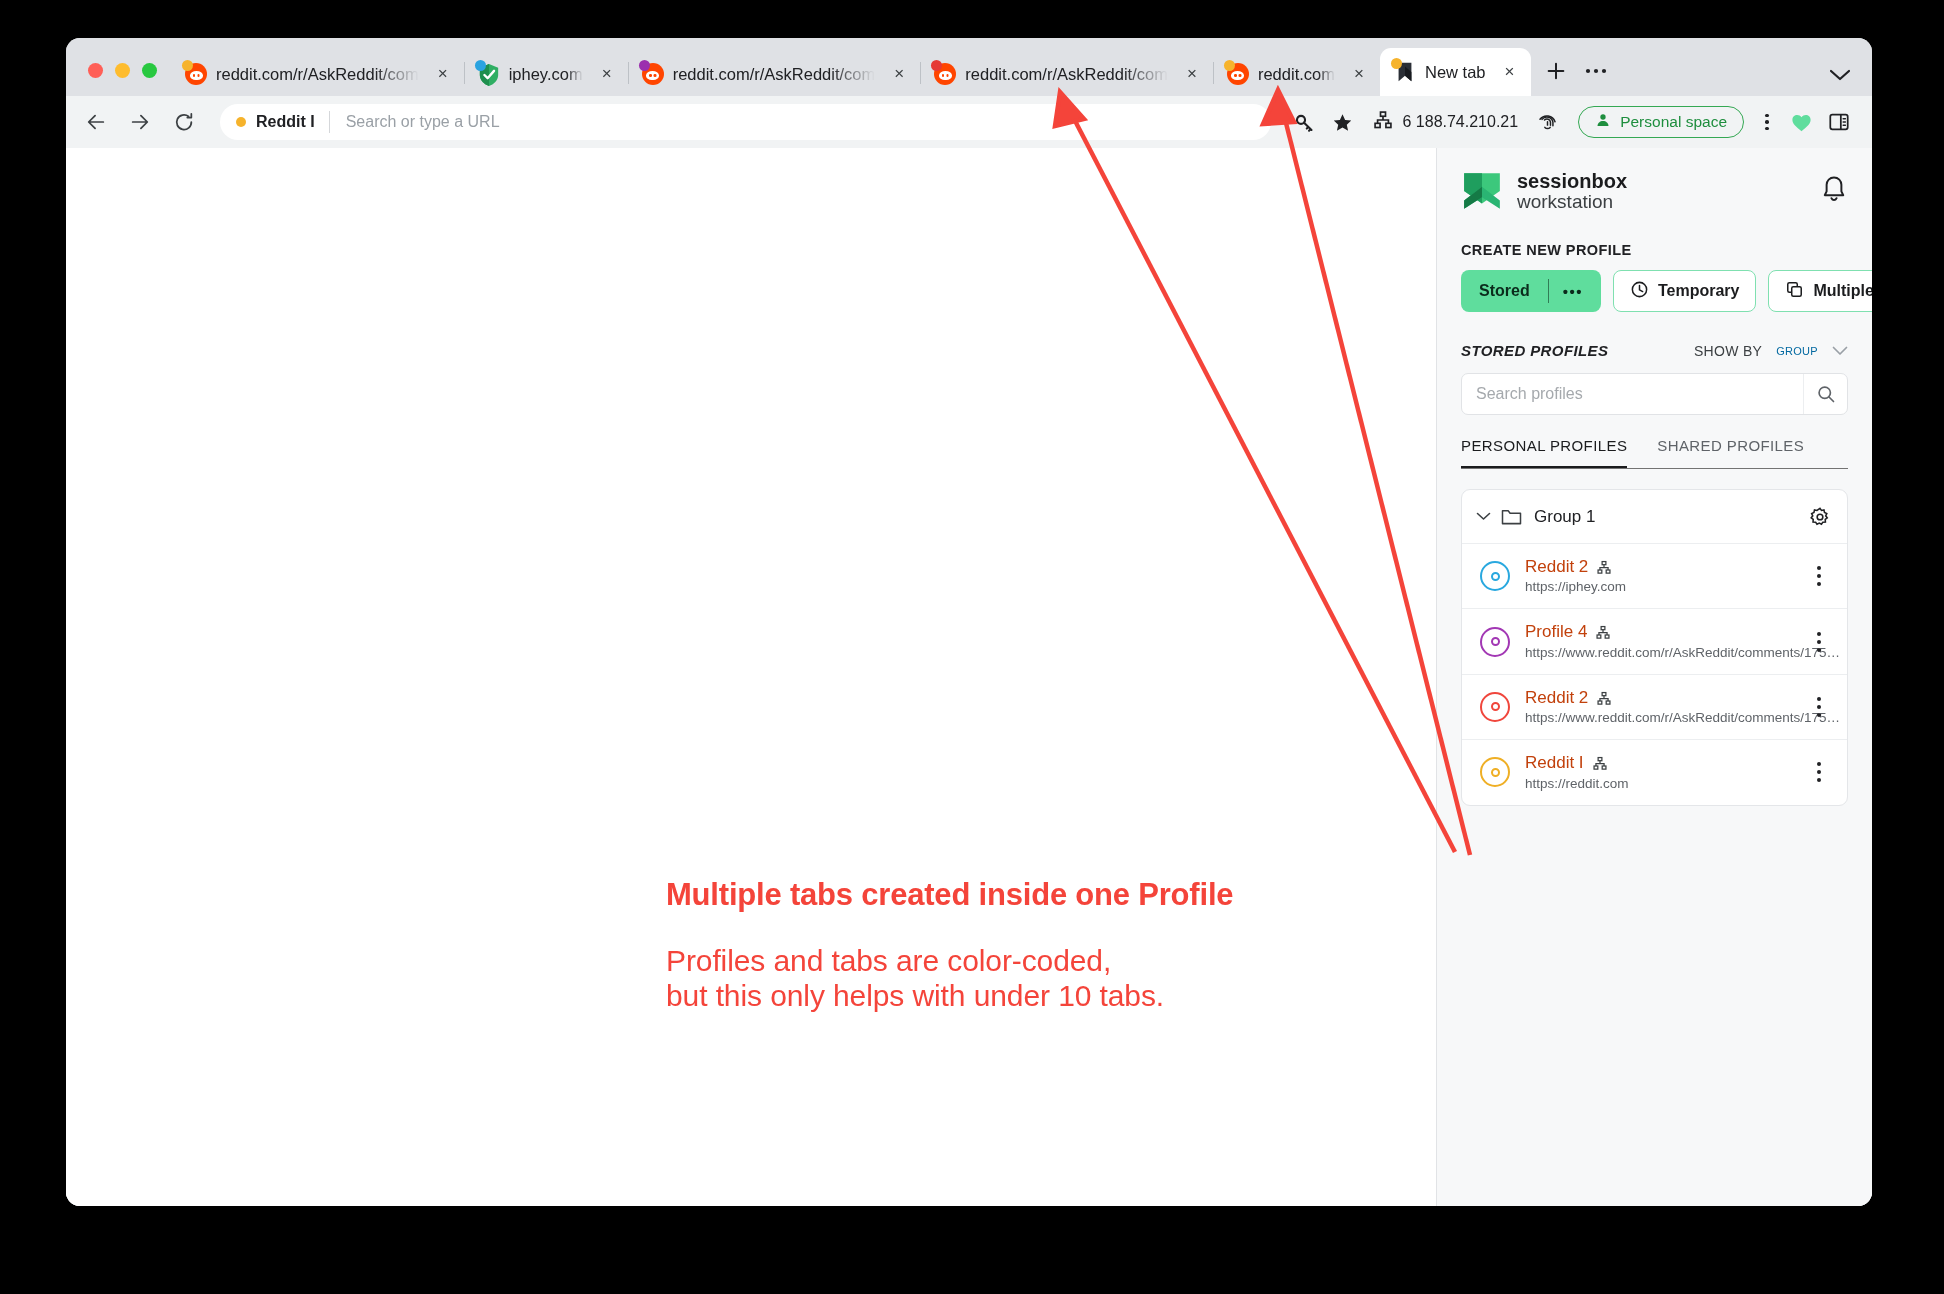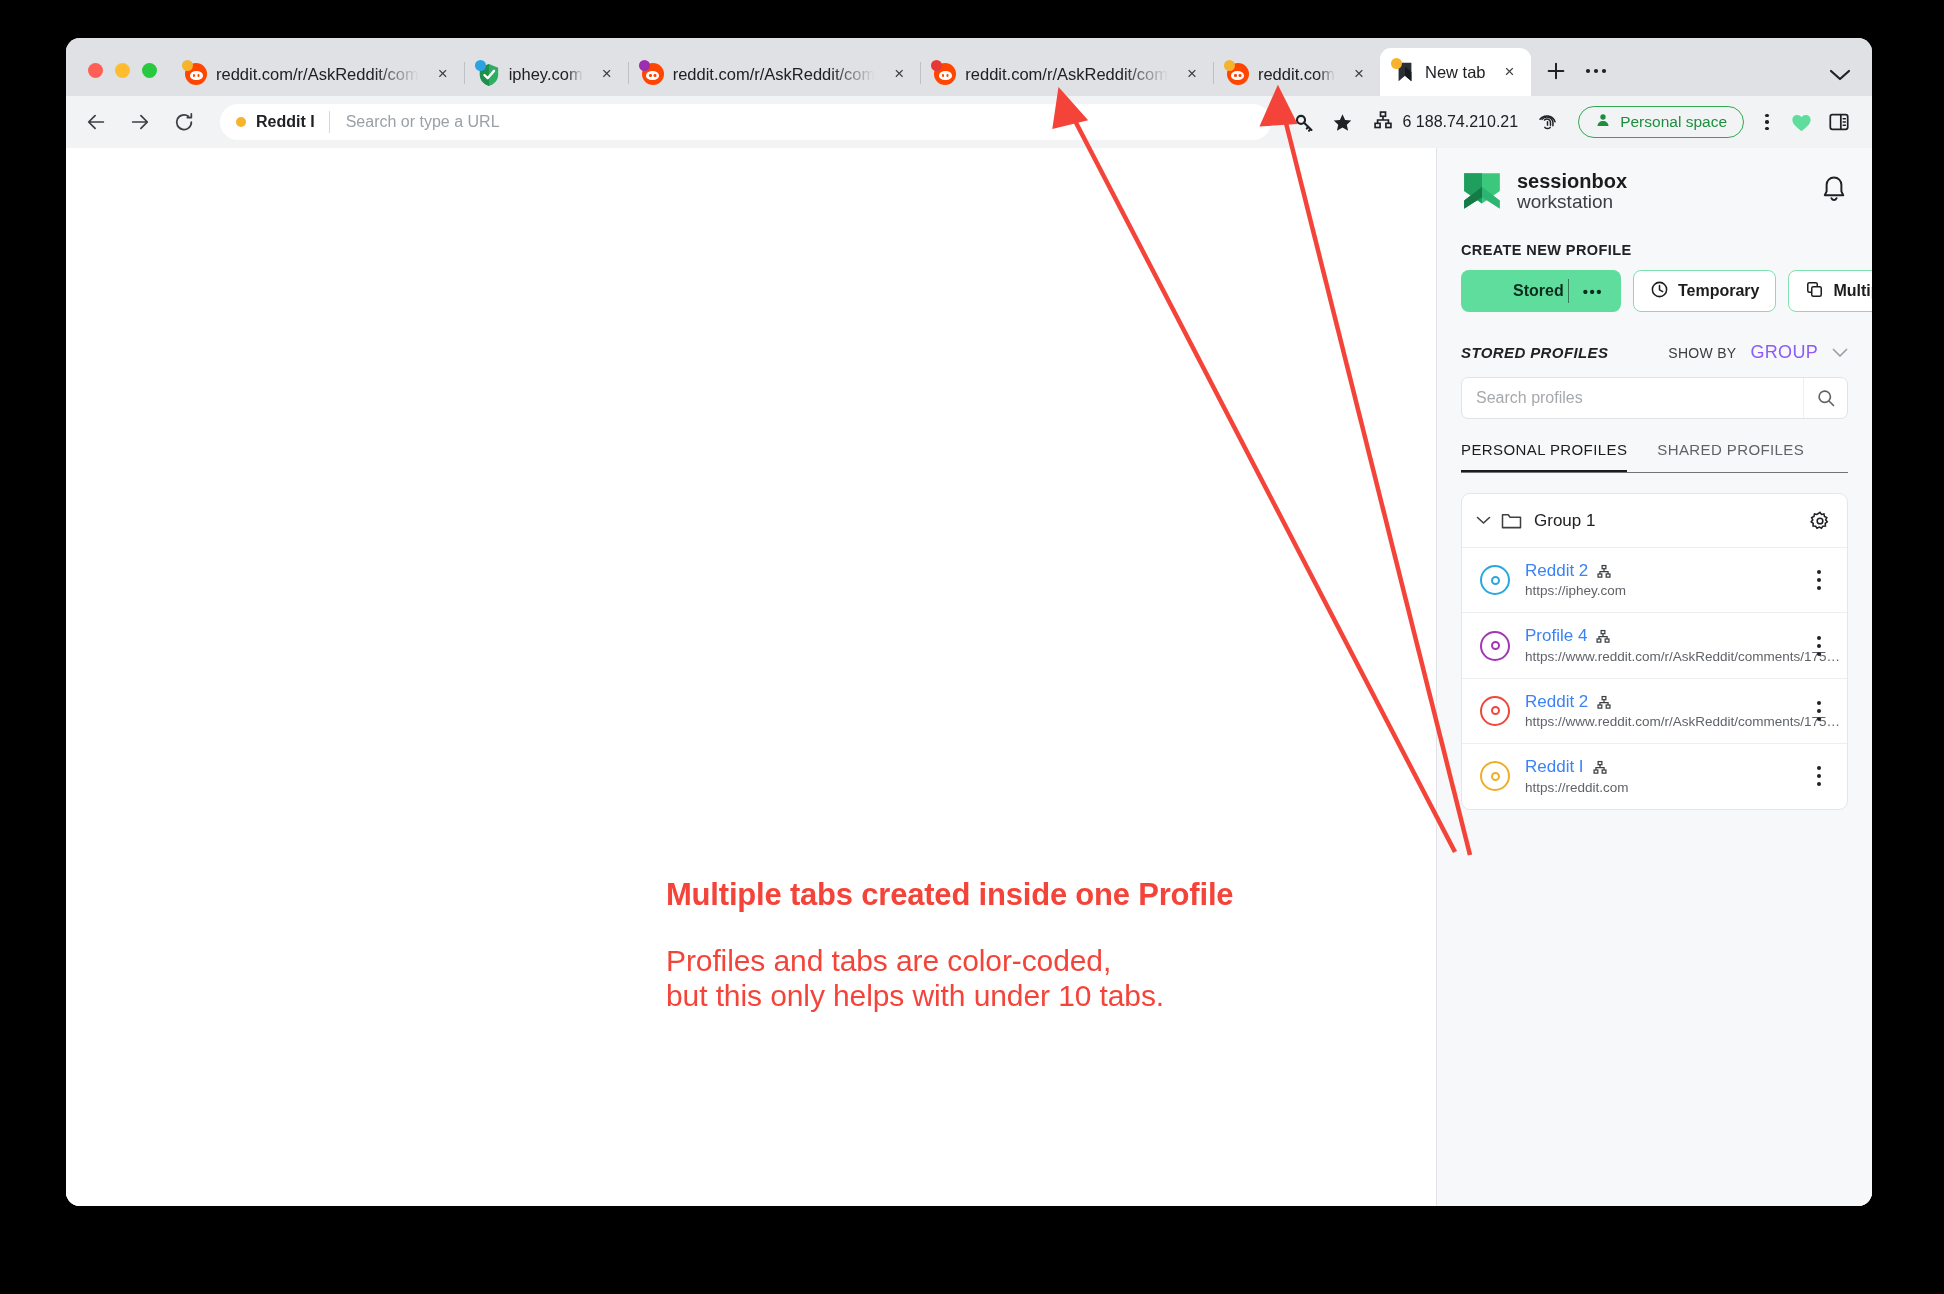--- a/index.html
+++ b/index.html
@@ -265,21 +265,21 @@
   }
   .btn-stored {
     background: #5fdd9d;
     color: #0b2b1c;
     border-radius: 8px;
     height: 42px;
     display: flex; align-items: center;
     font-size: 16px; font-weight: 700;
     padding: 0 4px 0 0;
   }
-  .btn-stored .lbl { padding: 0 4px; margin-left: 48px; }
+  .btn-stored .lbl { padding: 0 18px; }
   .btn-stored .divider { width: 1px; height: 24px; background: #0b2b1c; opacity: .55; }
   .btn-stored .dots { padding: 0 14px; letter-spacing: 1.5px; font-size: 15px; }
   .btn-outline {
     background: #fff;
     border: 1.5px solid #7fe0b0;
     border-radius: 8px;
     height: 42px;
     display: flex; align-items: center; gap: 9px;
     padding: 0 16px;
     font-size: 16px; font-weight: 700; color: #1b1c1e;
@@ -288,21 +288,21 @@
   .stored-row {
     display: flex; align-items: center;
     padding: 30px 24px 0 24px;
   }
   .stored-title { font-size: 15px; font-weight: 700; color: #202124; letter-spacing: 0.4px; font-style: italic; }
   .showby {
     margin-left: auto;
     display: flex; align-items: center; gap: 14px;
     font-size: 14px; color: #3c4043; letter-spacing: 0.3px;
   }
-  .showby .val { color: #8b5cf6; font-size: 18px; }
+  .showby .val { color: #0369a1; font-size: 11px; }
   .chev-sm { color: #9aa0a6; }
 
   .search-wrap {
     margin: 14px 24px 0 24px;
     height: 42px;
     background: #fff;
     border: 1px solid #e1e3e6;
     border-radius: 7px;
     display: flex; align-items: center;
   }
@@ -371,21 +371,21 @@
     margin-right: 15px;
   }
   .ring i {
     width: 9px; height: 9px; border-radius: 50%;
     display: block;
     border: 2.2px solid currentColor;
   }
   .p-body { min-width: 0; flex: 1; }
   .p-title {
     display: flex; align-items: center; gap: 8px;
-    font-size: 17px; color: #3b82f6;
+    font-size: 17px; color: #c2410c;
     line-height: 1.2;
   }
   .p-url {
     font-size: 13.5px;
     color: #5f6368;
     margin-top: 6px;
     white-space: nowrap;
     overflow: hidden;
     text-overflow: ellipsis;
     max-width: 300px;

